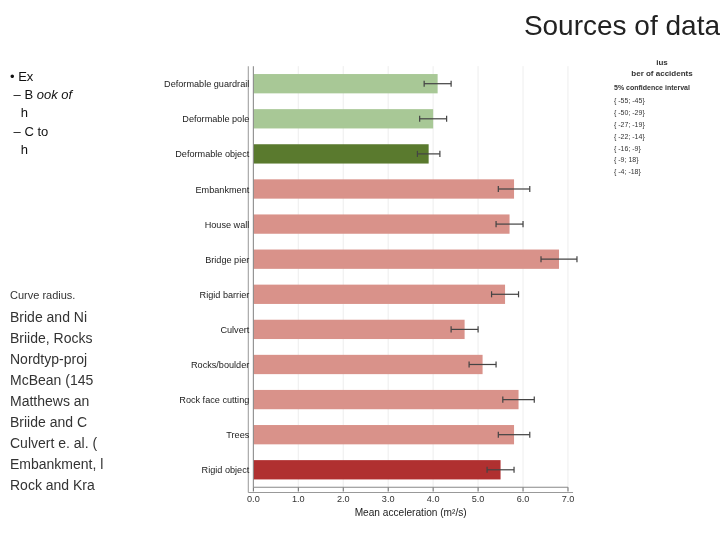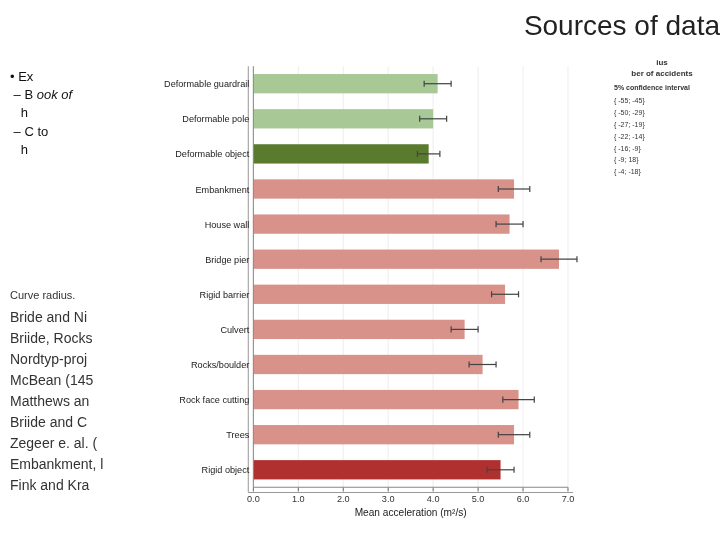--- a/index.html
+++ b/index.html
@@ -95,23 +95,23 @@
       <span>&nbsp;&nbsp;&nbsp;h</span>
     </div>
     <div class="curve-radius-label">Curve radius.</div>
     <div class="references">
       <div>Bride and Ni</div>
       <div>Briide, Rocks</div>
       <div>Nordtyp-proj</div>
       <div>McBean (145</div>
       <div>Matthews an</div>
       <div>Briide and C</div>
-      <div>Zegeer e. al. (</div>
+      <div>Culvert e. al. (</div>
       <div>Embankment, l</div>
-      <div>Fink and Kra</div>
+      <div>Rock and Kra</div>
     </div>
   </div>
 
   <div class="chart-container">
     <svg id="chart-svg" width="100%" height="100%" viewBox="0 0 430 470">
 
       <line x1="100" y1="10" x2="100" y2="430" stroke="#999" stroke-width="1"></line>
 
       <line x1="100" y1="430" x2="420" y2="430" stroke="#999" stroke-width="1"></line>
 

